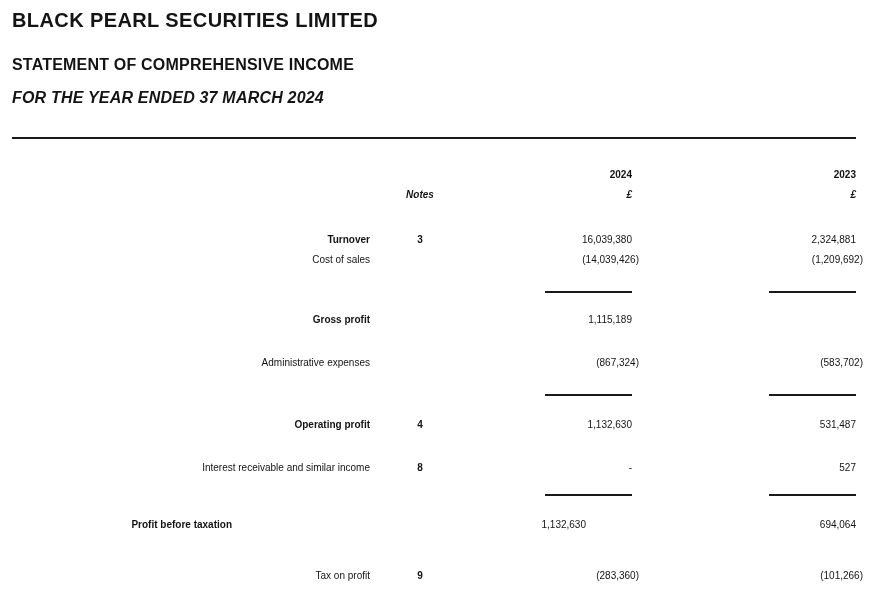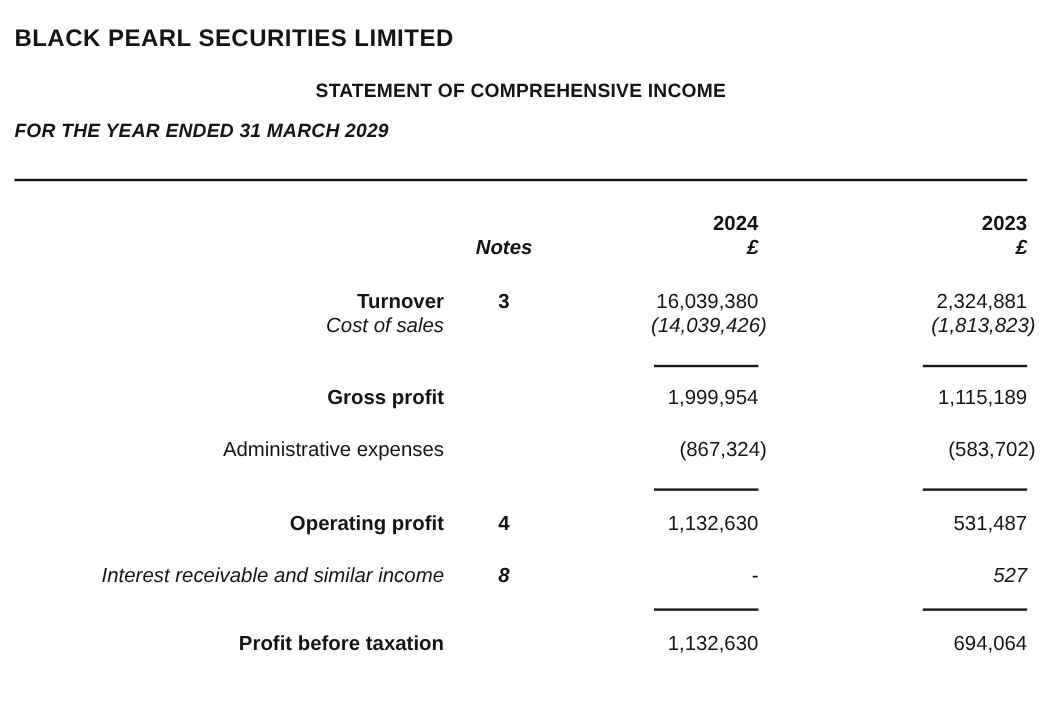--- a/index.html
+++ b/index.html
@@ -8,97 +8,96 @@
     background: #ffffff;
   }
   .sheet {
     position: relative;
     width: 874px;
     height: 600px;
     background: #ffffff;
     color: #141414;
     font-family: "Liberation Sans", "DejaVu Sans", sans-serif;
     box-sizing: border-box;
-    padding: 20px 18px 0 12px;
+    padding: 8px 18px 0 12px;
     overflow: hidden;
   }
   h1.company {
     font-size: 20px;
     font-weight: bold;
     letter-spacing: 0.4px;
     margin: 0;
     line-height: 24px;
   }
   h2.stmt-title {
     font-size: 16px;
     font-weight: bold;
     letter-spacing: 0.2px;
     margin: 23px 0 0 0;
     line-height: 20px;
-    text-align: center;
   }
   h3.stmt-period {
     font-size: 16px;
     font-weight: bold;
     font-style: italic;
     letter-spacing: 0.2px;
     margin: 13px 0 0 0;
     line-height: 20px;
   }
   .hrule {
     margin-top: 29px;
     border-top: 2px solid #1a1a1a;
     height: 0;
   }
   
   .trow {
     display: grid;
     grid-template-columns: 1fr 100px 162px 224px;
     align-items: baseline;
     line-height: 20px;
-    font-size: 17px;
+    font-size: 10px;
   }
   .c-label { text-align: right; }
   .c-notes { text-align: center; }
   .c-a1, .c-a2 { text-align: right; }
   .bold { font-weight: bold; }
   .neg { margin-right: -7px; }
 
   .head1 { margin-top: 26px; }
   .head2 { margin-top: 0; font-style: italic; }
   .row-turnover  { margin-top: 25px; }
-  .row-cos       { margin-top: 0; font-style: italic; }
+  .row-cos       { margin-top: 0; }
   .rule-1        { margin-top: 12px; }
   .row-gross     { margin-top: 8px; }
   .row-admin     { margin-top: 23px; }
   .rule-2        { margin-top: 12px; }
   .row-operating { margin-top: 10px; }
-  .row-interest  { margin-top: 23px; font-style: italic; }
+  .row-interest  { margin-top: 23px; }
   .rule-3        { margin-top: 7px; }
-  .row-pbt       { margin-top: 10px; }
+  .row-pbt       { margin-top: 10px; gap: 46px; }
   .row-tax       { margin-top: 31px; }
   .rule-4        { margin-top: 11px; }
 
   .rule-row { align-items: center; }
   .line {
     display: inline-block;
     width: 87px;
     border-top: 2px solid #1a1a1a;
     height: 0;
     vertical-align: middle;
   }
 </style>
 </head>
 <body>
 
 <div class="sheet">
 
   <h1 class="company">BLACK PEARL SECURITIES LIMITED</h1>
   <h2 class="stmt-title">STATEMENT OF COMPREHENSIVE INCOME</h2>
-  <h3 class="stmt-period">FOR THE YEAR ENDED 31 MARCH 2029</h3>
+  <h3 class="stmt-period">FOR THE YEAR ENDED 37 MARCH 2024</h3>
 
   <div class="hrule"></div>
 
   <div class="trow head1">
     <div class="c-label"></div>
     <div class="c-notes"></div>
     <div class="c-a1 bold">2024</div>
     <div class="c-a2 bold">2023</div>
   </div>
 
@@ -113,34 +112,33 @@
     <div class="c-label bold">Turnover</div>
     <div class="c-notes bold">3</div>
     <div class="c-a1">16,039,380</div>
     <div class="c-a2">2,324,881</div>
   </div>
 
   <div class="trow row-cos">
     <div class="c-label">Cost of sales</div>
     <div class="c-notes"></div>
     <div class="c-a1 neg">(14,039,426)</div>
-    <div class="c-a2 neg">(1,813,823)</div>
+    <div class="c-a2 neg">(1,209,692)</div>
   </div>
 
   <div class="trow rule-row rule-1">
     <div class="c-label"></div>
     <div class="c-notes"></div>
     <div class="c-a1"><span class="line"></span></div>
     <div class="c-a2"><span class="line"></span></div>
   </div>
 
   <div class="trow row-gross">
     <div class="c-label bold">Gross profit</div>
     <div class="c-notes"></div>
-    <div class="c-a1">1,999,954</div>
     <div class="c-a2">1,115,189</div>
   </div>
 
   <div class="trow row-admin">
     <div class="c-label">Administrative expenses</div>
     <div class="c-notes"></div>
     <div class="c-a1 neg">(867,324)</div>
     <div class="c-a2 neg">(583,702)</div>
   </div>
 
@@ -172,20 +170,26 @@
     <div class="c-a2"><span class="line"></span></div>
   </div>
 
   <div class="trow row-pbt">
     <div class="c-label bold">Profit before taxation</div>
     <div class="c-notes"></div>
     <div class="c-a1">1,132,630</div>
     <div class="c-a2">694,064</div>
   </div>
 
+  <div class="trow row-tax">
+    <div class="c-label">Tax on profit</div>
+    <div class="c-notes bold">9</div>
+    <div class="c-a1 neg">(283,360)</div>
+    <div class="c-a2 neg">(101,266)</div>
+  </div>
 
   <div class="trow rule-row rule-4">
     <div class="c-label"></div>
     <div class="c-notes"></div>
     <div class="c-a1"></div>
     <div class="c-a2"></div>
   </div>
 
 </div>
 

